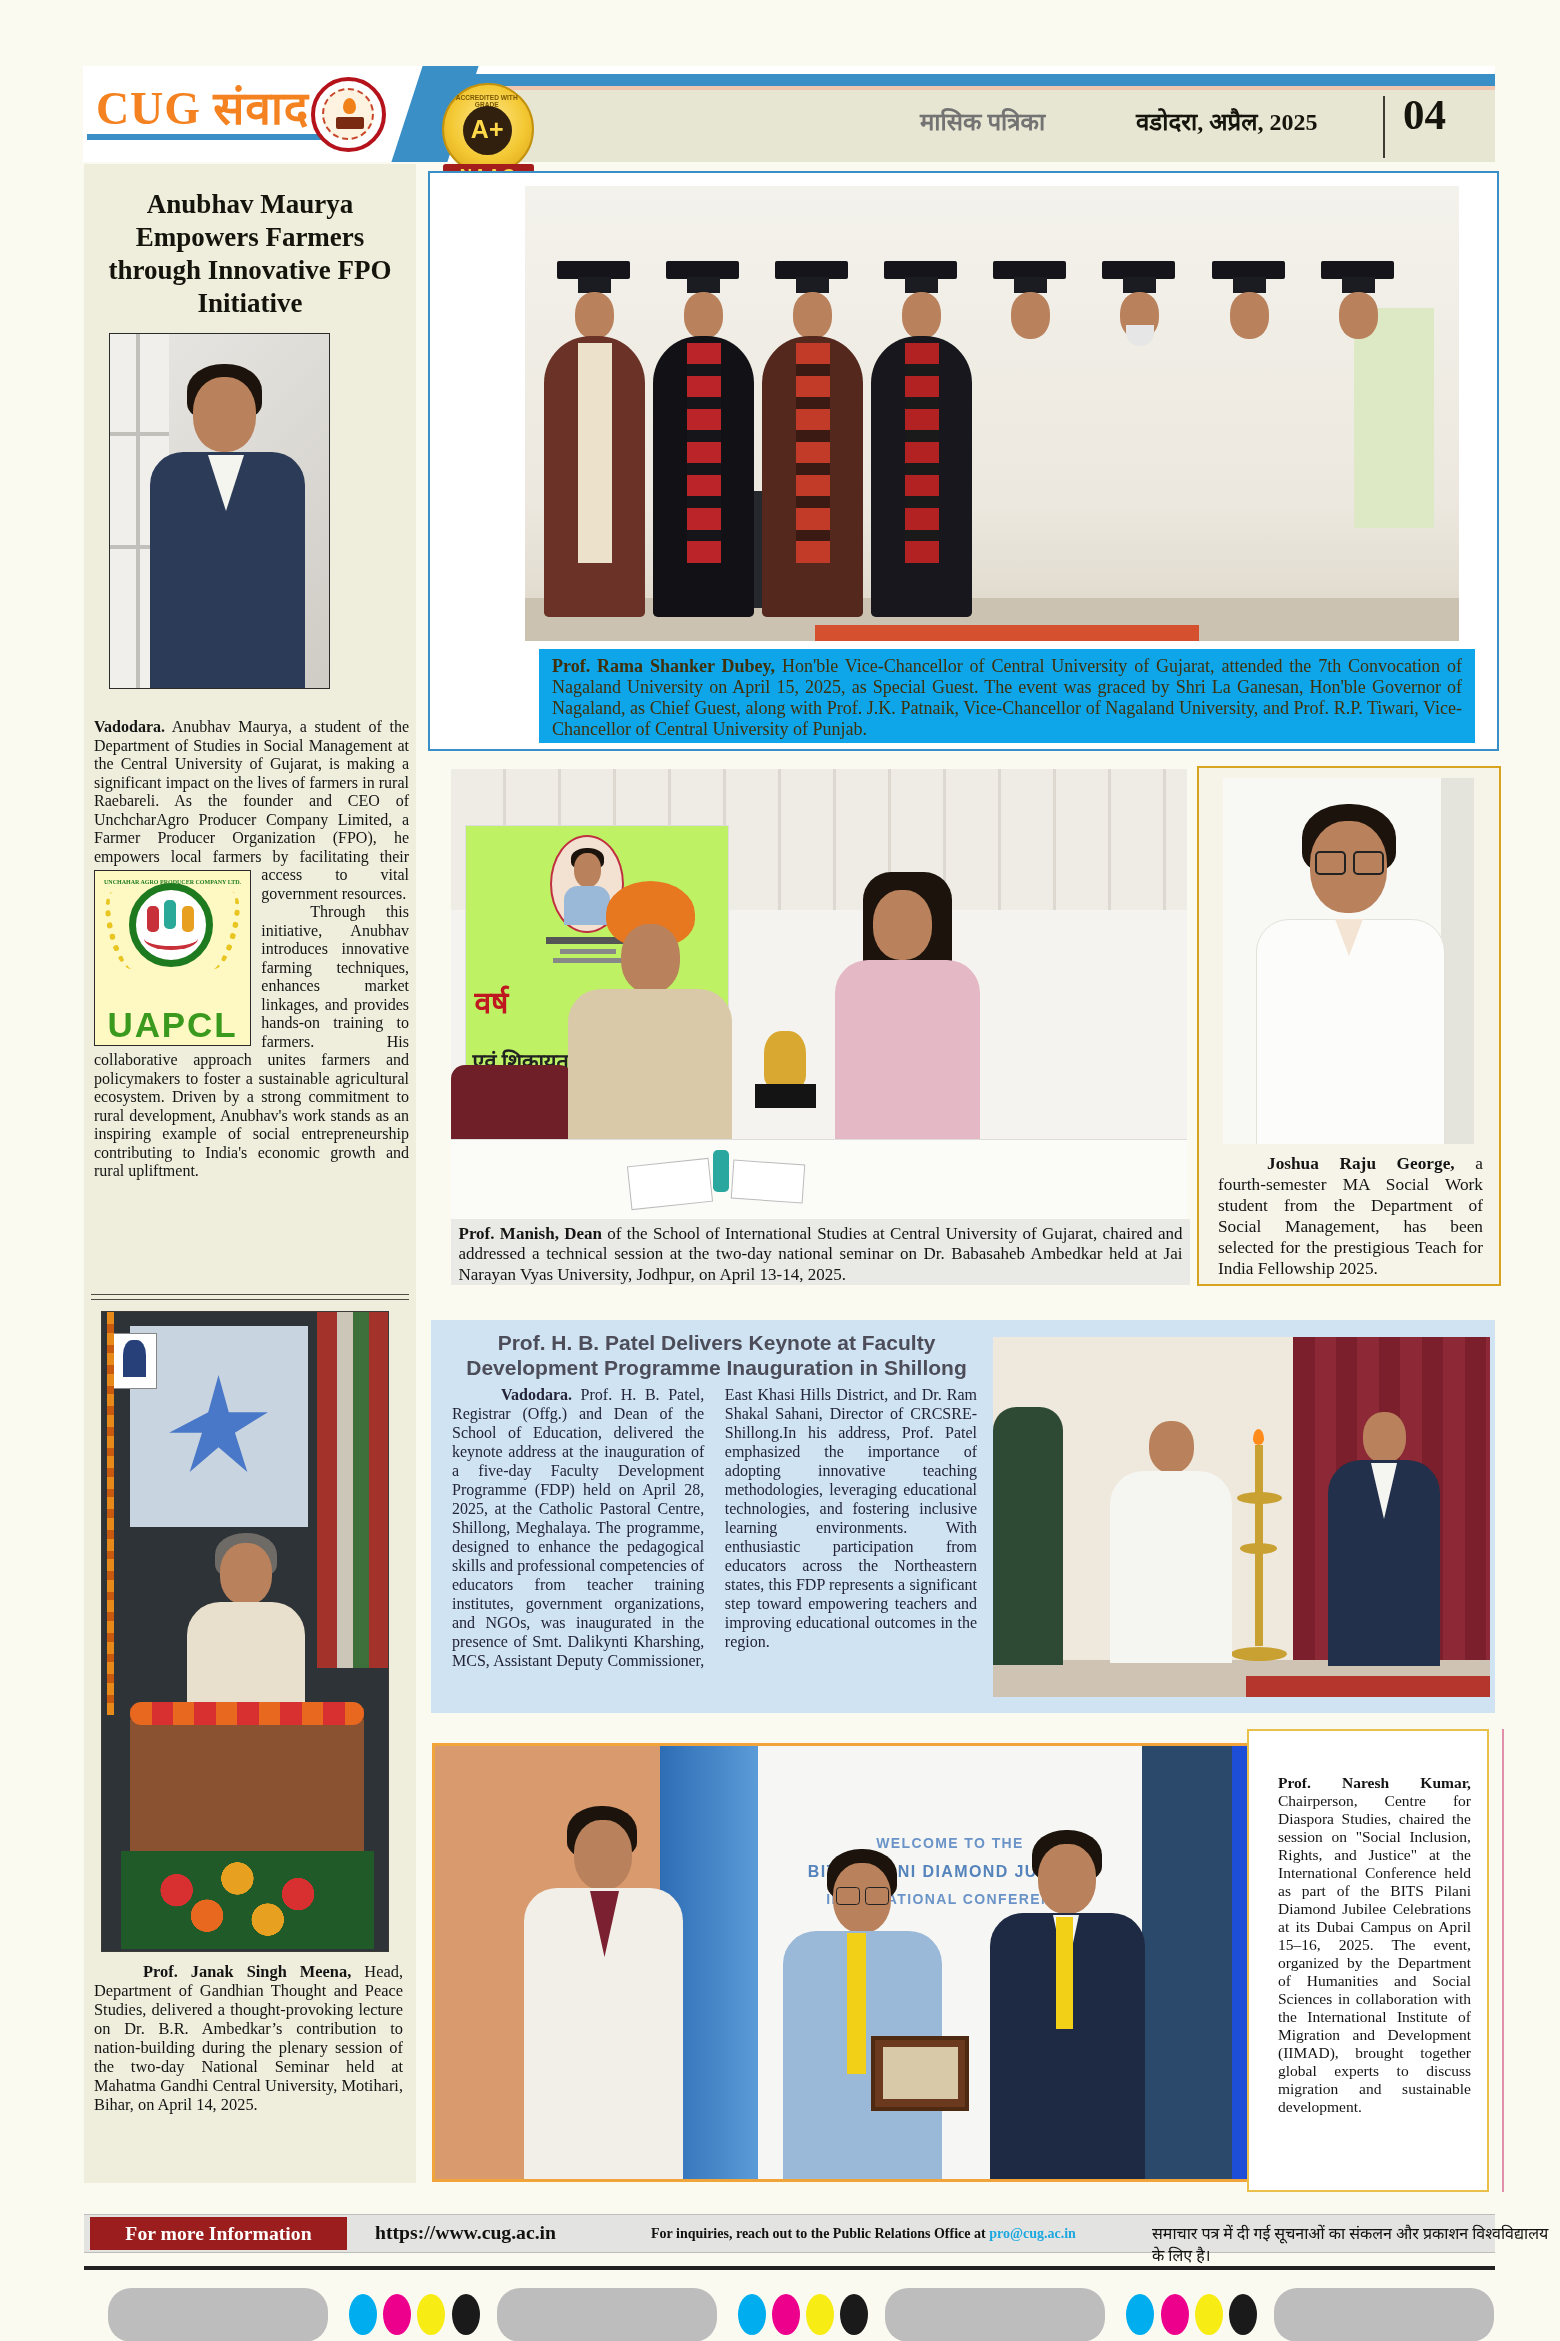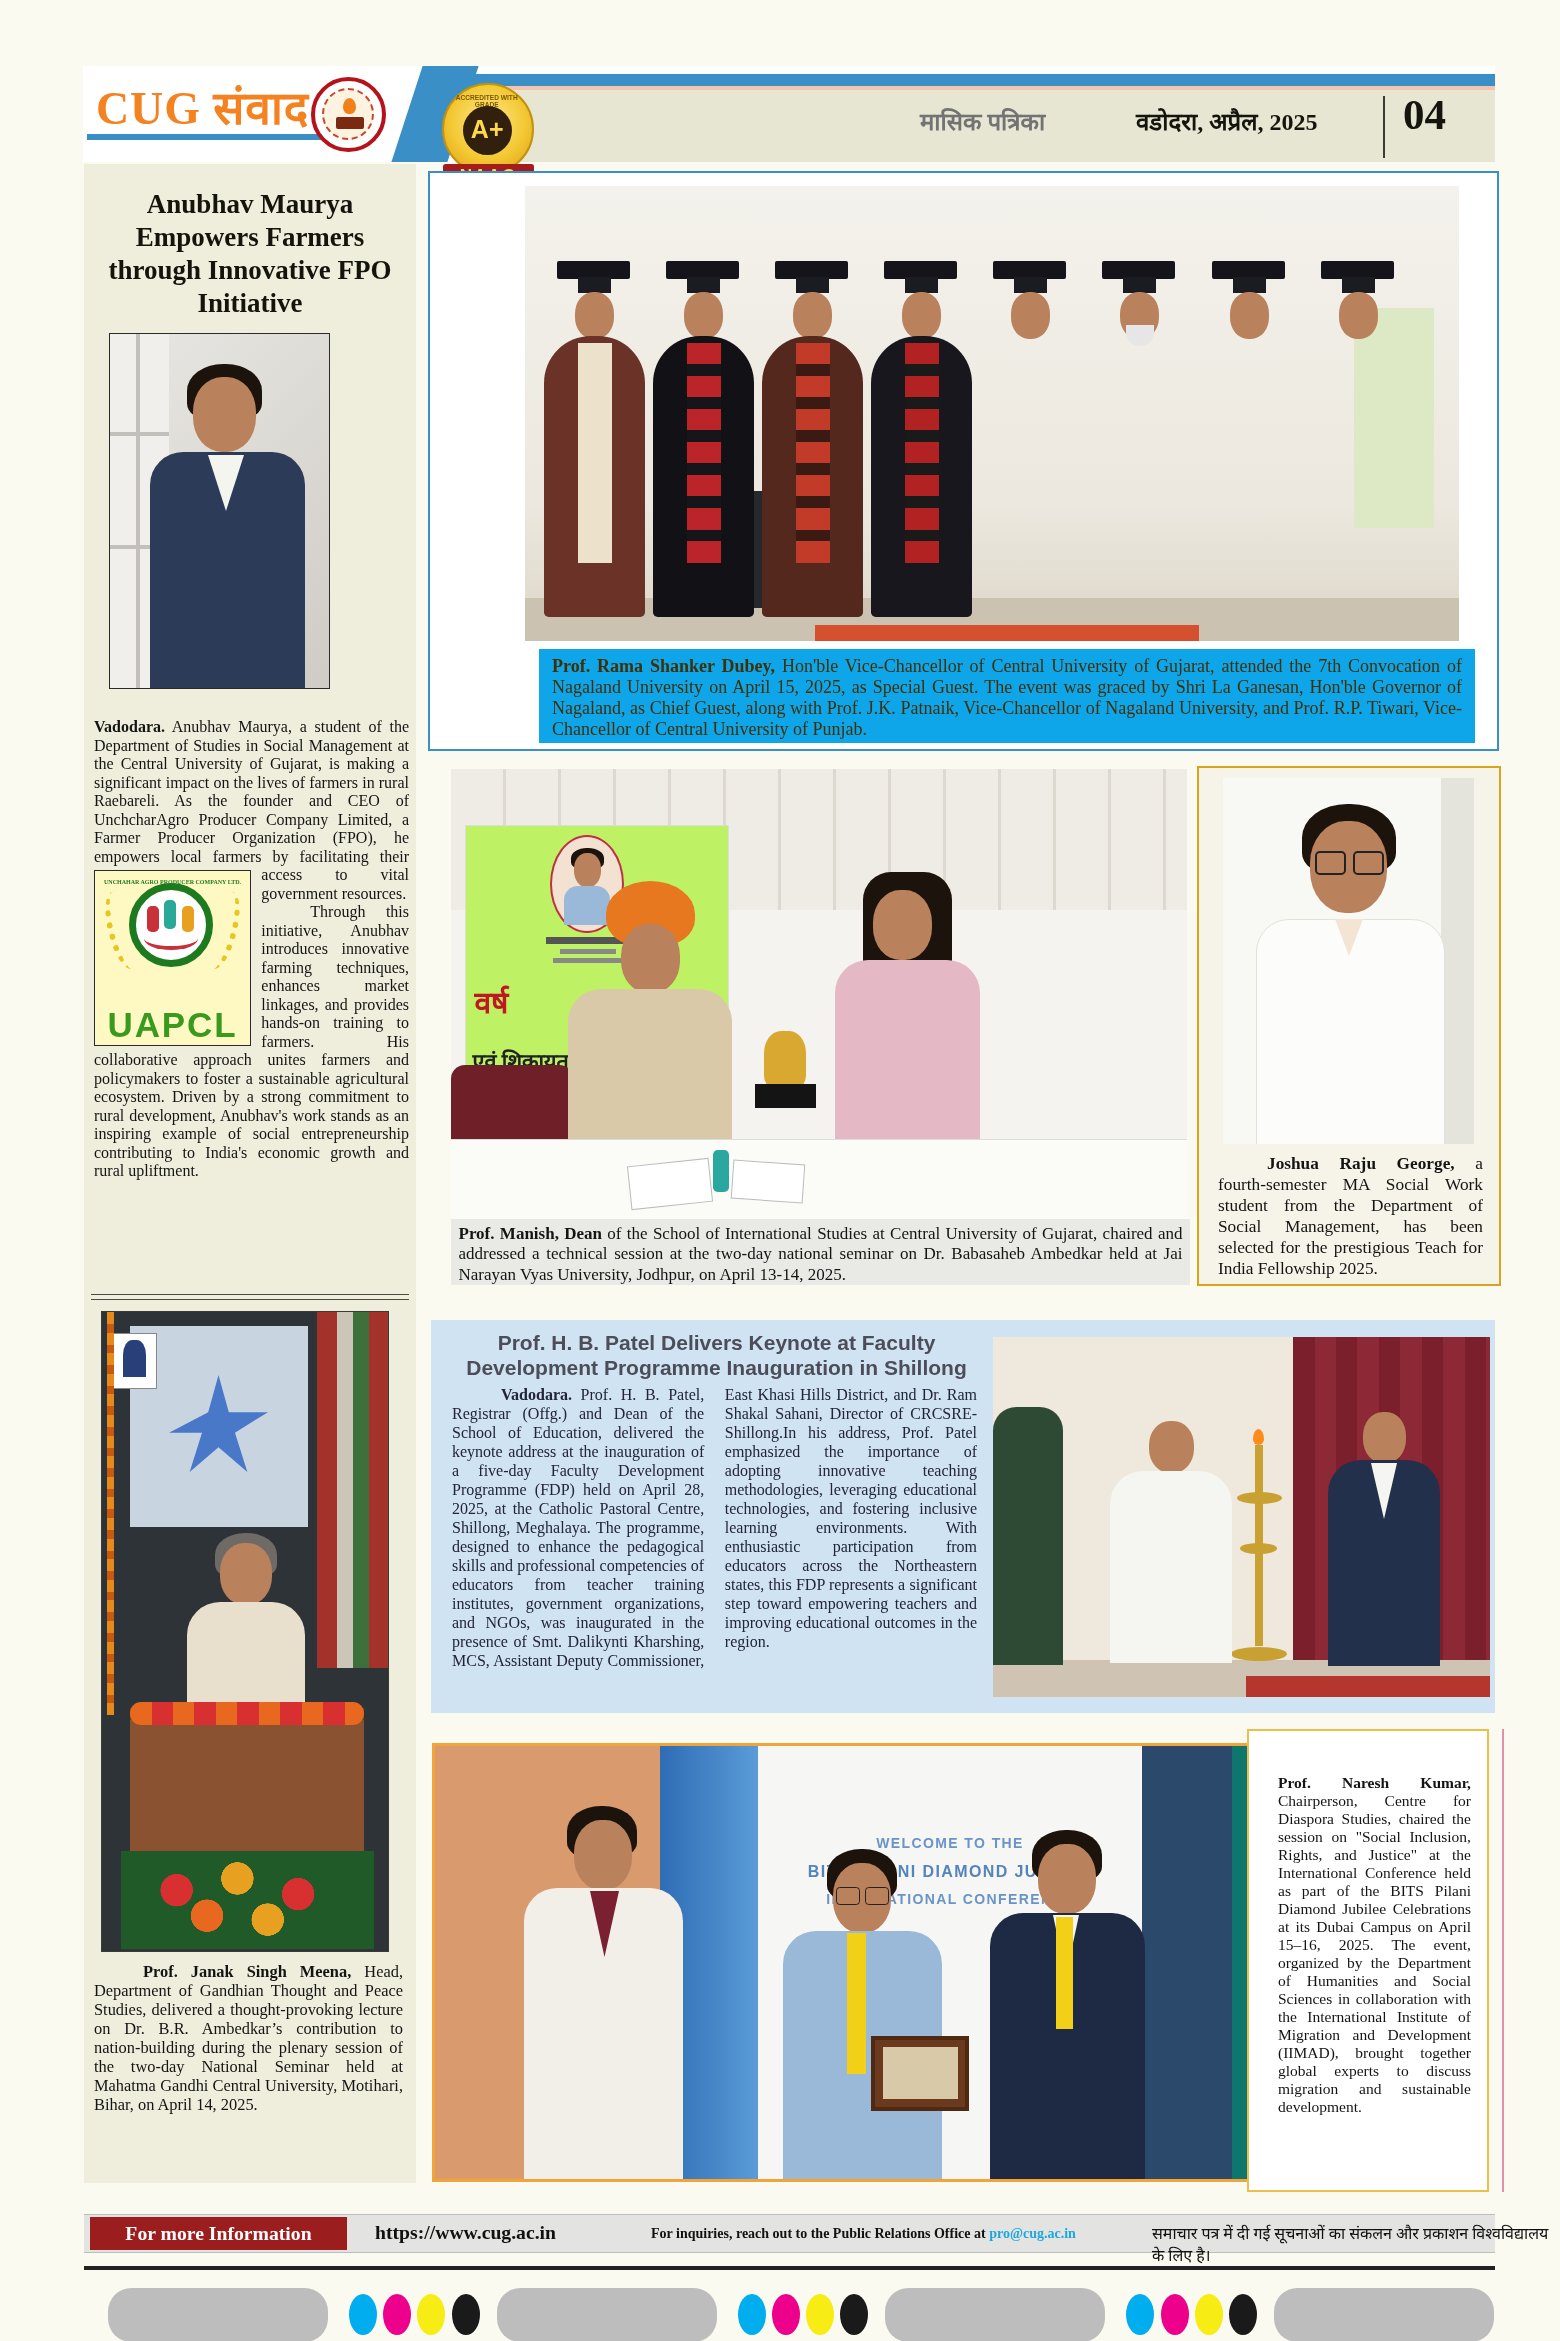--- a/index.html
+++ b/index.html
@@ -77,21 +77,21 @@
   
   .joshua-panel{left:1197px;top:766px;width:304px;height:520px;background:#f6f4e8;border:2.8px solid #d8a41e;box-sizing:border-box;}
   .joshua-photo{left:1223px;top:778px;width:251px;height:366px;background:#f8f8f5;overflow:hidden;}
   .joshua-text{left:1218px;top:1153px;width:265px;font-size:17.3px;line-height:21px;color:#141414;}
   
   .patel-panel{left:431px;top:1320px;width:1064px;height:393px;background:#cfe3f2;}
   .patel-headline{left:440px;top:1330px;width:553px;text-align:center;font-family:"Liberation Sans",sans-serif;font-weight:bold;font-size:21px;line-height:25px;color:#4d4d5a;}
   .patel-body{left:452px;top:1385px;width:525px;height:328px;column-count:2;column-gap:20.6px;font-size:16px;line-height:19px;color:#23233a;overflow:hidden;}
   .patel-photo{left:993px;top:1337px;width:497px;height:360px;background:#efe8dc;overflow:hidden;}
   
-  .bits-box{left:432px;top:1743px;width:821px;height:439px;border:3.3px solid #f0a43a;box-sizing:border-box;background:#0f766e;overflow:hidden;}
+  .bits-box{left:432px;top:1743px;width:821px;height:439px;border:3.3px solid #f0a43a;box-sizing:border-box;background:#1d4ed8;overflow:hidden;}
   .naresh-panel{left:1247px;top:1729px;width:242px;height:463px;background:#ffffff;border:2.3px solid #e8c04a;box-sizing:border-box;}
   .naresh-text{left:1278px;top:1774px;width:193px;font-size:15.5px;line-height:18px;color:#141414;}
   .pink-rule{left:1502px;top:1729px;width:2.3px;height:463px;background:#e090a8;}
   
   .foot-band{left:84px;top:2214px;width:1411px;height:39px;background:#e3e3e1;border-top:1.4px solid #bdbdb9;border-bottom:1.4px solid #bdbdb9;box-sizing:border-box;}
   .foot-red{left:90px;top:2217px;width:257px;height:33px;background:#9b1d1d;color:#fff;font-size:19.7px;font-weight:bold;text-align:center;line-height:33px;}
   .foot-url{left:375px;top:2221px;font-size:19.7px;font-weight:bold;color:#111;}
   .foot-inq{left:651px;top:2226px;font-size:14px;font-weight:bold;color:#111;}
   .foot-inq .mail{color:#1da8e0;margin-top:16px;}
   .foot-hindi{left:1152px;top:2222px;font-size:16px;color:#111;}

